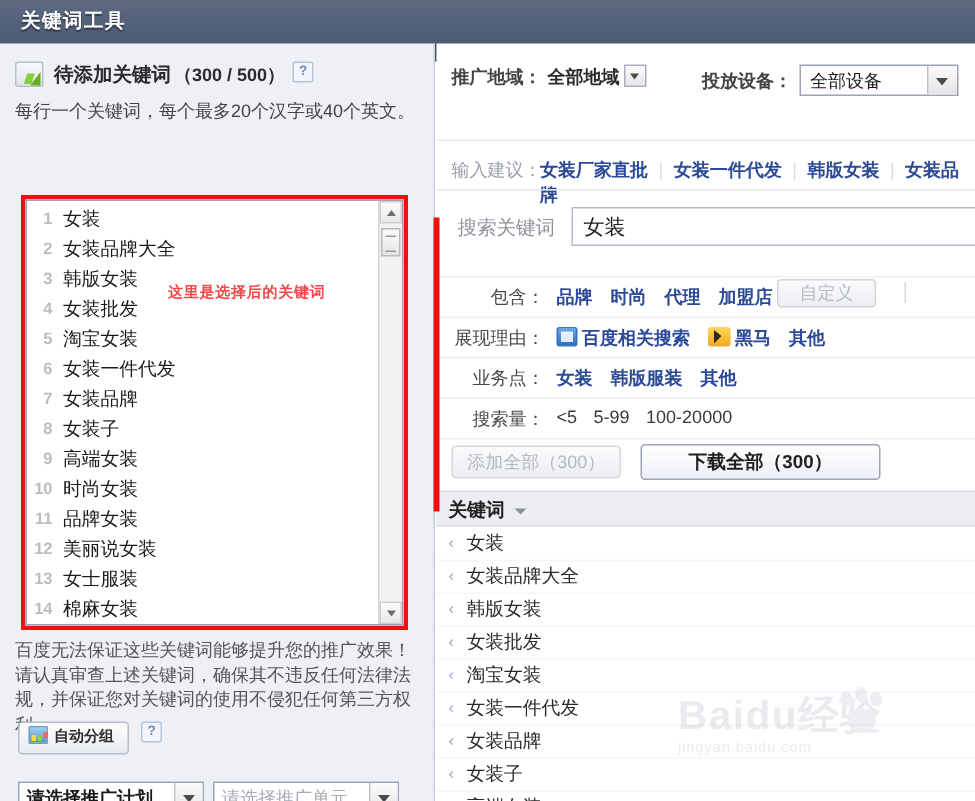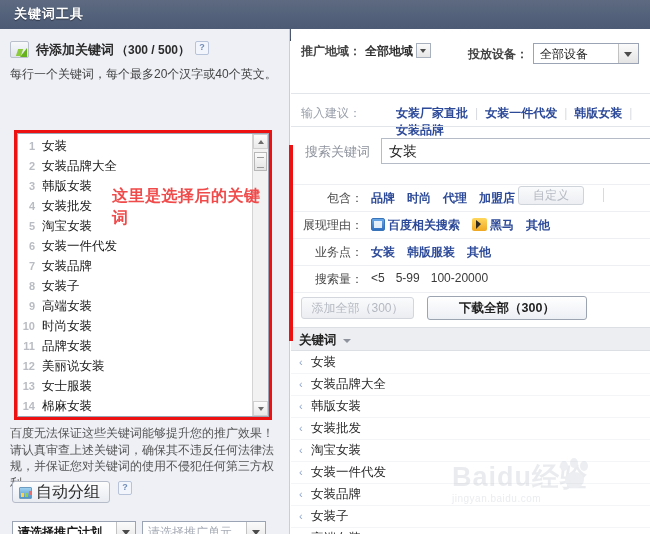--- a/index.html
+++ b/index.html
@@ -178,41 +178,41 @@
     position: absolute; left: 2px; top: 4px;
     width: 7px; height: 9px;
     border-top: 1px solid #9a9a9a;
     border-bottom: 1px solid #9a9a9a;
   }
   
   .annot {
     position: absolute; left: 112px; top: 156px;
     width: 160px;
     color: #f04a4a;
-    font-size: 16px;
+    font-size: 10px;
     font-weight: bold;
     line-height: 22px;
     letter-spacing: .5px;
   }
   .disclaimer {
     position: absolute; left: 10px; top: 396px;
     width: 275px;
     color: #555;
     font-size: 12px;
     line-height: 16.5px;
   }
   .btn {
     display: inline-block;
     background: linear-gradient(to bottom,#fdfdfd,#e8ebf1);
     border: 1px solid #b6bcc9;
     border-radius: 3px;
     padding: 2px 9px;
-    font-size: 16px;
+    font-size: 10px;
     color: #2d2d2d;
-    font-weight: normal;
+    font-weight: bold;
     box-sizing: border-box;
     cursor: pointer;
   }
   .autogroup-row {
     position: absolute; left: 12px; top: 452px;
     height: 22px;
   }
   .autogroup {
     float: left;
     height: 22px; line-height: 16px;
@@ -338,21 +338,21 @@
   }
   .sug-row {
     position: absolute; left: 0; top: 72px;
     width: 359px; height: 24px;
   }
   .sug-row .sl {
     position: absolute; left: 10px; top: 4px;
     color: #9aa0ab; font-size: 12px;
   }
   .sug-items {
-    position: absolute; left: 69px; top: 4px; margin-left: 36px;
+    position: absolute; left: 69px; top: 4px;
   }
   .sug-items a {
     color: #2d4a99;
     font-size: 12px;
     font-weight: bold;
     text-decoration: none;
     cursor: pointer;
   }
   .sug-items .sep {
     display: inline-block;

